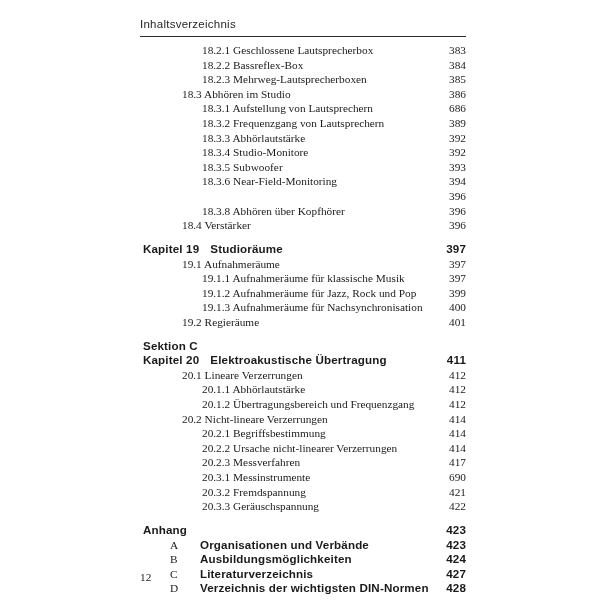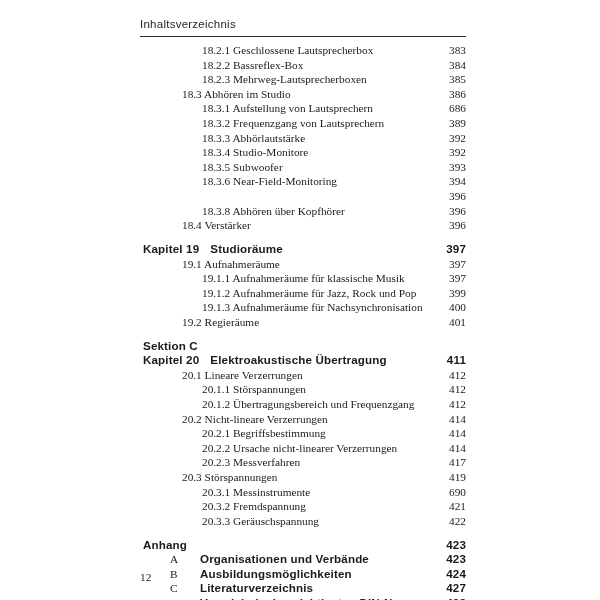--- a/index.html
+++ b/index.html
@@ -222,21 +222,21 @@
       </div>
       <div class="toc-row lvl-chapter">
         <span class="toc-label"><span class="chapter-num">Kapitel 20</span><span>Elektroakustische Übertragung</span></span>
         <span class="toc-page">411</span>
       </div>
       <div class="toc-row lvl-1">
         <span class="toc-label">20.1 Lineare Verzerrungen</span>
         <span class="toc-page">412</span>
       </div>
       <div class="toc-row lvl-2">
-        <span class="toc-label">20.1.1 Störspannungen</span>
+        <span class="toc-label">20.1.1 Abhörlautstärke</span>
         <span class="toc-page">412</span>
       </div>
       <div class="toc-row lvl-2">
         <span class="toc-label">20.1.2 Übertragungsbereich und Frequenzgang</span>
         <span class="toc-page">412</span>
       </div>
       <div class="toc-row lvl-1">
         <span class="toc-label">20.2 Nicht-lineare Verzerrungen</span>
         <span class="toc-page">414</span>
       </div>
@@ -244,24 +244,20 @@
         <span class="toc-label">20.2.1 Begriffsbestimmung</span>
         <span class="toc-page">414</span>
       </div>
       <div class="toc-row lvl-2">
         <span class="toc-label">20.2.2 Ursache nicht-linearer Verzerrungen</span>
         <span class="toc-page">414</span>
       </div>
       <div class="toc-row lvl-2">
         <span class="toc-label">20.2.3 Messverfahren</span>
         <span class="toc-page">417</span>
-      </div>
-      <div class="toc-row lvl-1">
-        <span class="toc-label">20.3 Störspannungen</span>
-        <span class="toc-page">419</span>
       </div>
       <div class="toc-row lvl-2">
         <span class="toc-label">20.3.1 Messinstrumente</span>
         <span class="toc-page">690</span>
       </div>
       <div class="toc-row lvl-2">
         <span class="toc-label">20.3.2 Fremdspannung</span>
         <span class="toc-page">421</span>
       </div>
       <div class="toc-row lvl-2">

